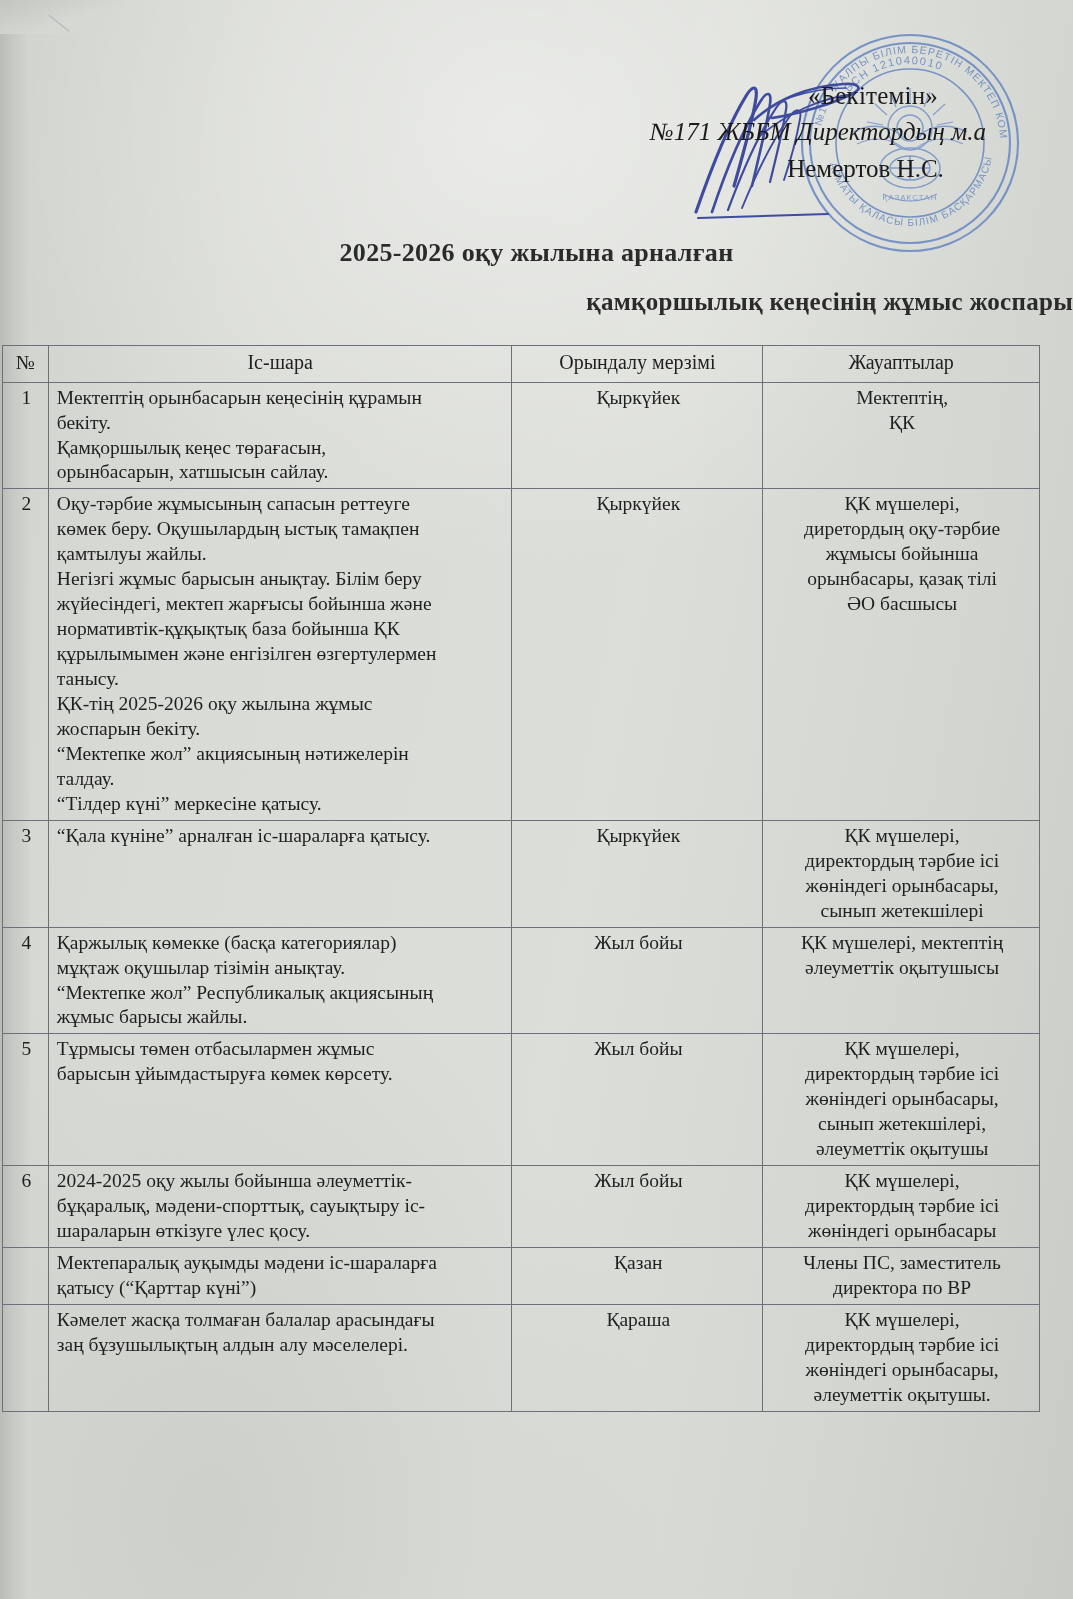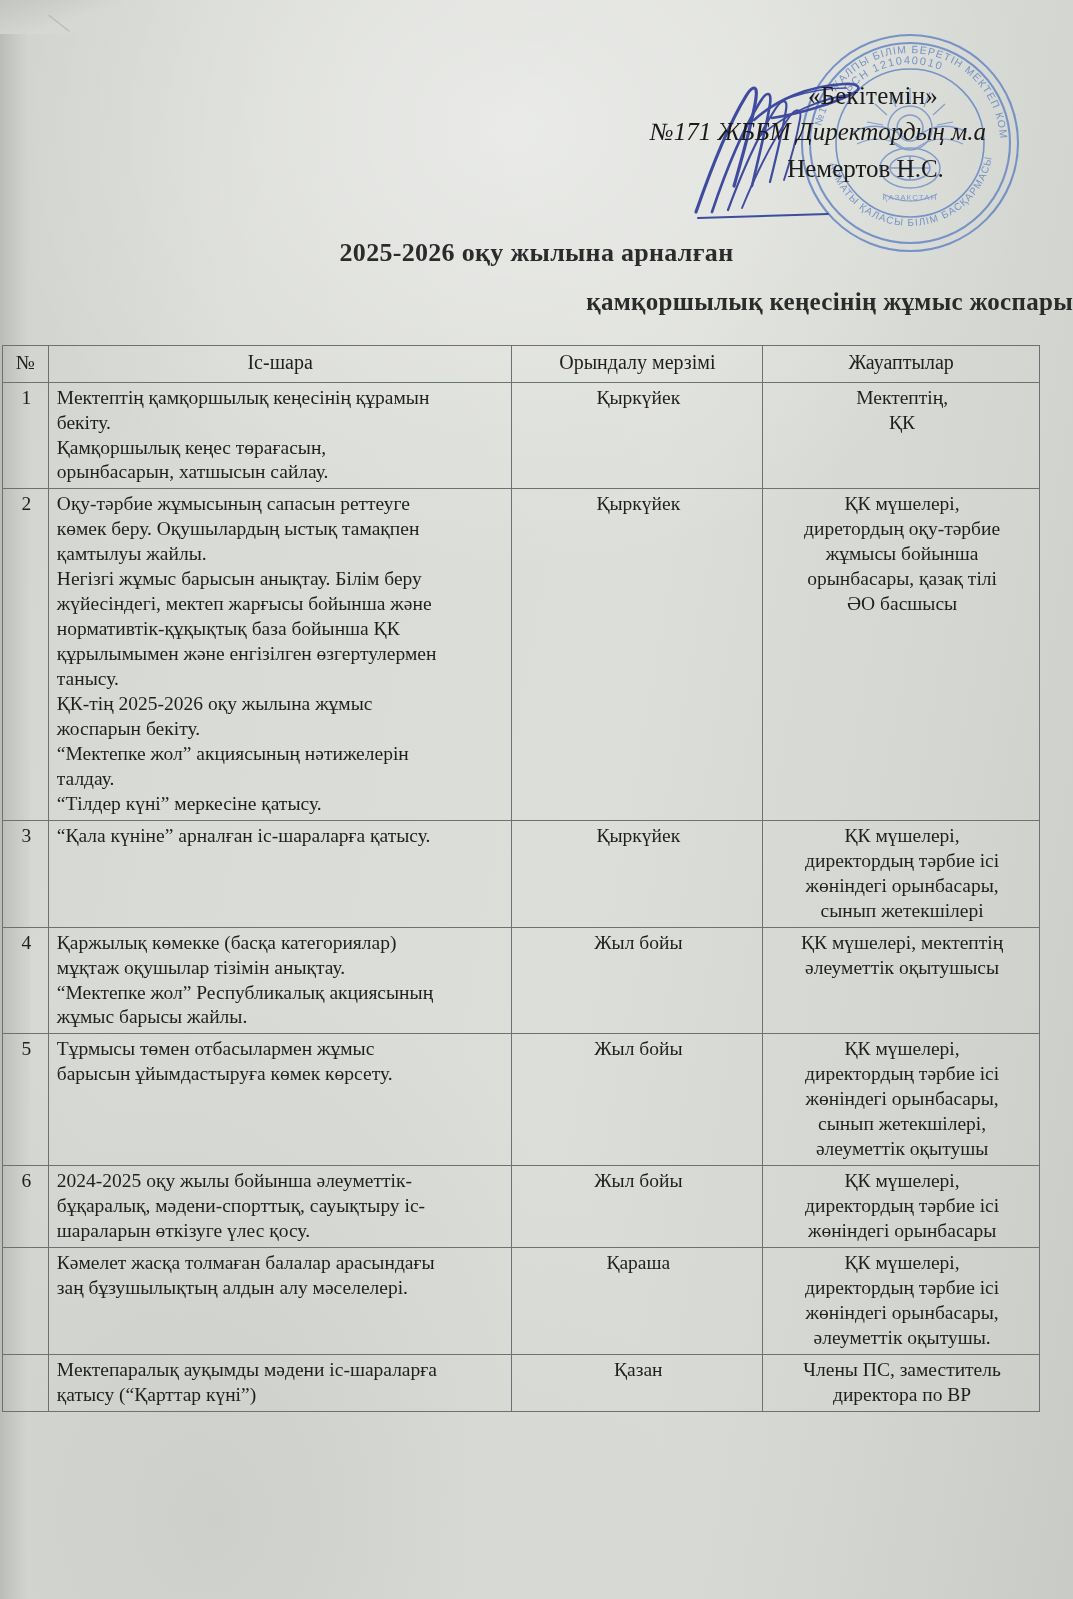--- a/index.html
+++ b/index.html
@@ -177,21 +177,21 @@
       <th class="c-num">№</th>
       <th class="c-act">Іс-шара</th>
       <th class="c-term">Орындалу мерзімі</th>
       <th class="c-resp">Жауаптылар</th>
     </tr>
   </thead>
   <tbody>
       <tr>
         <td class="c-num">1</td>
         <td class="c-act pad-b">
-          <span class="ml">Мектептің қамқоршылық кеңесінің құрамын</span>
+          <span class="ml">Мектептің орынбасарын кеңесінің құрамын</span>
           <span class="ml">бекіту.</span>
           <span class="ml">Қамқоршылық кеңес төрағасын,</span>
           <span class="ml">орынбасарын, хатшысын сайлау.</span>
         </td>
         <td class="c-term">Қыркүйек</td>
         <td class="c-resp">
           <span class="ml">Мектептің,</span>
           <span class="ml">ҚК</span>
         </td>
       </tr>
@@ -273,37 +273,37 @@
         <td class="c-term">Жыл бойы</td>
         <td class="c-resp">
           <span class="ml">ҚК мүшелері,</span>
           <span class="ml">директордың тәрбие ісі</span>
           <span class="ml">жөніндегі орынбасары</span>
         </td>
       </tr>
       <tr>
         <td class="c-num"></td>
         <td class="c-act ">
+          <span class="ml">Мектепаралық ауқымды мәдени іс-шараларға</span>
+          <span class="ml">қатысу (“Қарттар күні”)</span>
+        </td>
+        <td class="c-term">Қазан</td>
+        <td class="c-resp">
+          <span class="ml">Члены ПС, заместитель</span>
+          <span class="ml">директора по ВР</span>
+        </td>
+      </tr>
+      <tr>
+        <td class="c-num"></td>
+        <td class="c-act ">
           <span class="ml">Кәмелет жасқа толмаған балалар арасындағы</span>
           <span class="ml">заң бұзушылықтың алдын алу мәселелері.</span>
         </td>
         <td class="c-term">Қараша</td>
         <td class="c-resp">
           <span class="ml">ҚК мүшелері,</span>
           <span class="ml">директордың тәрбие ісі</span>
           <span class="ml">жөніндегі орынбасары,</span>
           <span class="ml">әлеуметтік оқытушы.</span>
         </td>
       </tr>
-      <tr>
-        <td class="c-num"></td>
-        <td class="c-act ">
-          <span class="ml">Мектепаралық ауқымды мәдени іс-шараларға</span>
-          <span class="ml">қатысу (“Қарттар күні”)</span>
-        </td>
-        <td class="c-term">Қазан</td>
-        <td class="c-resp">
-          <span class="ml">Члены ПС, заместитель</span>
-          <span class="ml">директора по ВР</span>
-        </td>
-      </tr>
     </tbody>
 </table>
 
 </body></html>

